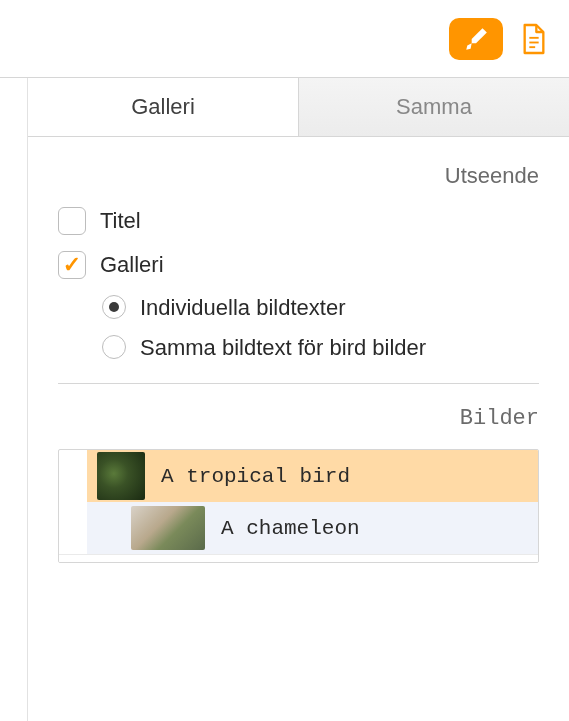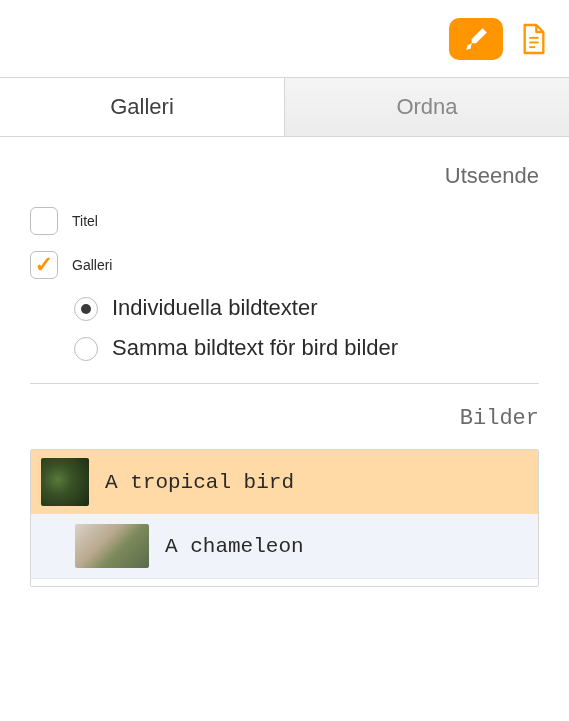--- a/index.html
+++ b/index.html
@@ -35,21 +35,20 @@
     .toolbar-doc {
       width: 34px;
       height: 40px;
       display: flex;
       align-items: center;
       justify-content: center;
     }
     .content-wrapper {
       display: flex;
       height: calc(100% - 78px);
-      flex-direction: column;
     }
     .left-gutter {
       width: 28px;
       border-right: 1px solid #e2e2e2;
     }
     .panel {
       flex: 1;
     }
     .tabs {
       display: flex;
@@ -97,29 +96,29 @@
       flex-shrink: 0;
     }
     .checkbox.checked::after {
       content: "✓";
       color: #ff9500;
       font-size: 22px;
       font-weight: bold;
       line-height: 1;
     }
     .check-label {
-      font-size: 14px;
+      font-size: 22px;
       color: #2a2a2a;
     }
     .radio-group {
       margin-left: 44px;
     }
     .radio-row {
       display: flex;
-      align-items: flex-end;
+      align-items: flex-start;
       gap: 14px;
       margin-bottom: 14px;
     }
     .radio {
       width: 24px;
       height: 24px;
       border: 1px solid #bdbdbd;
       border-radius: 50%;
       background: #ffffff;
       display: flex;
@@ -151,21 +150,22 @@
       border: 1px solid #d6d6d6;
       border-radius: 2px;
       margin-top: 14px;
       overflow: hidden;
     }
     .image-row {
       display: flex;
       align-items: center;
       gap: 16px;
       padding: 8px 10px;
-      height: 64px;
+      height: 52px;
+      margin-left: 28px;
     }
     .image-row.selected {
       background: #ffdaa6;
     }
     .image-row.alt {
       background: #f0f3fa;
       padding-left: 44px;
     }
     .thumb {
       width: 48px;
@@ -211,21 +211,21 @@
     </svg>
   </div>
 </div>
 
 <div class="content-wrapper">
   <div class="left-gutter"></div>
   <div class="panel">
 
     <div class="tabs">
       <div class="tab">Galleri</div>
-      <div class="tab inactive">Ordna</div>
+      <div class="tab inactive">Samma</div>
     </div>
 
     <div class="section">
       <div class="section-title">Utseende</div>
 
       <div class="check-row">
         <div class="checkbox"></div>
         <div class="check-label">Titel</div>
       </div>
 

